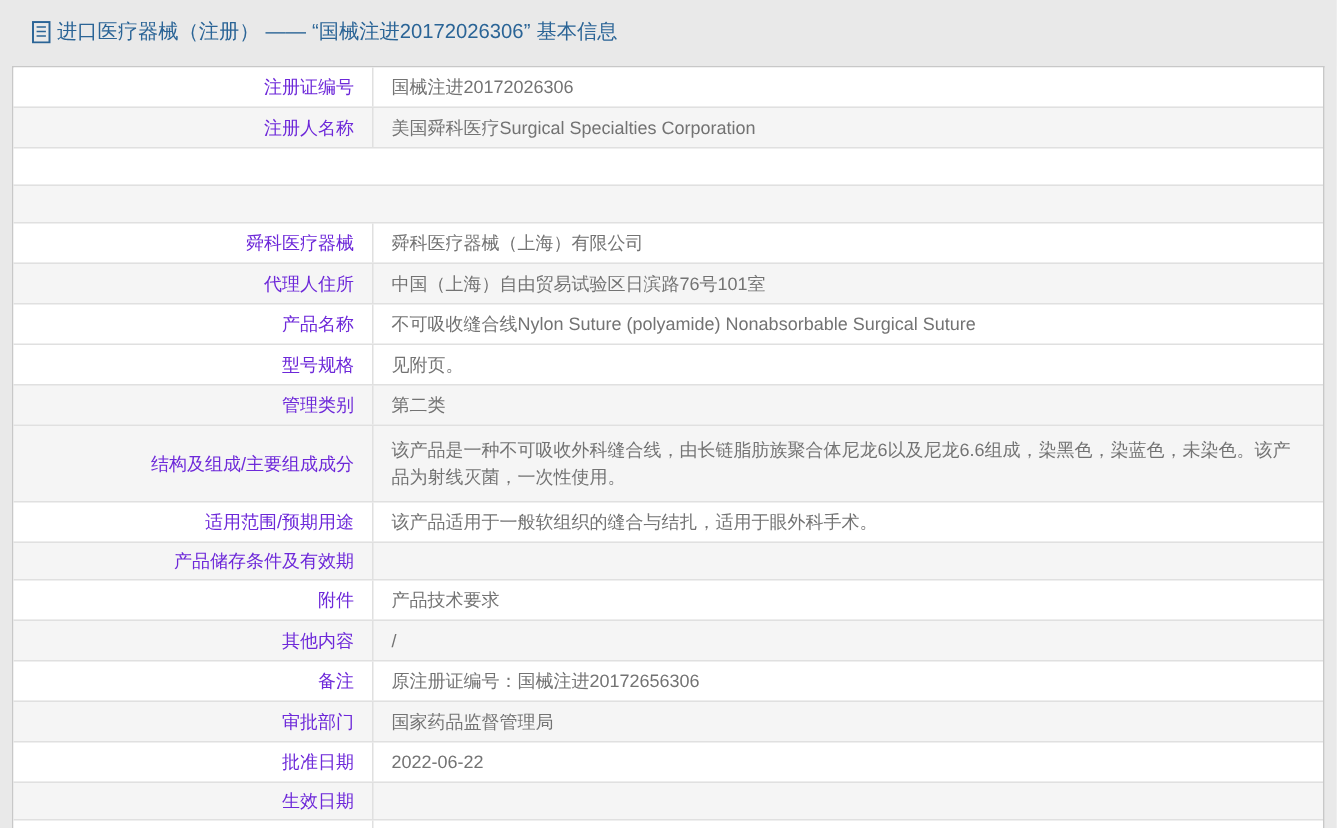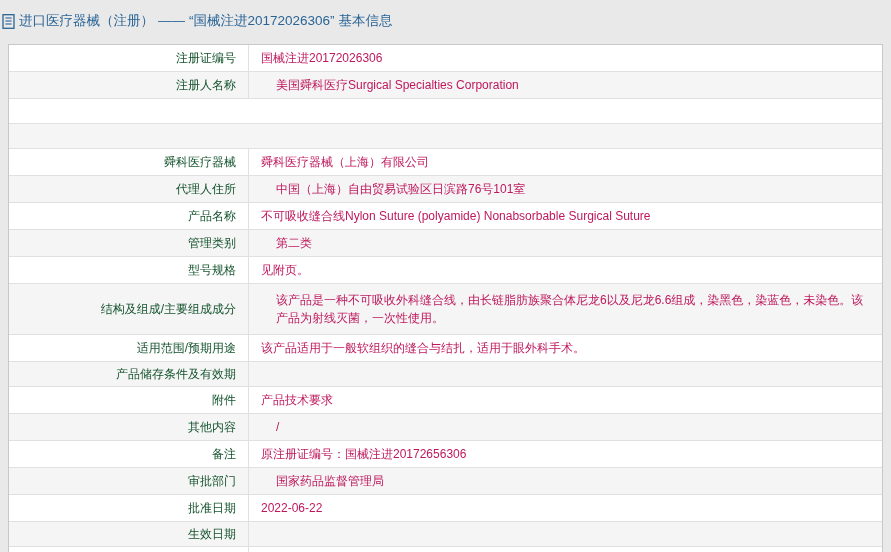--- a/index.html
+++ b/index.html
@@ -4,21 +4,21 @@
 <style>
   * { margin: 0; padding: 0; box-sizing: border-box; }
   html, body {
     width: 891px; height: 552px;
     overflow: hidden;
     background: #e9e9e9;
     font-family: "Liberation Sans", sans-serif;
   }
   .page-header {
     height: 44px;
-    padding: 13px 0 0 2px;
+    padding: 13px 0 0 21px;
     display: flex;
     align-items: flex-start;
     background: #e9e9e9;
   }
   .page-title {
     color: #2a6496;
     font-size: 13.5px;
     line-height: 16px;
     display: flex;
     align-items: center;
@@ -37,40 +37,40 @@
     border-bottom: none;
   }
   .info-row {
     display: flex;
     align-items: center;
     min-height: 25px;
     border-top: 1px solid #e0e0e0;
     background: #ffffff;
   }
   .info-row:first-child { border-top: none; }
-  .info-row.alt { background: #f5f5f5; gap: 15px; }
+  .info-row.alt { background: #f5f5f5; }
   .info-row.tall { min-height: 51px; }
   .cell-label {
     width: 240px;
     flex: 0 0 240px;
     text-align: left;
     padding: 4px 12px 4px 6px;
-    color: #14532d;
+    color: #6d28d9;
     font-size: 12px;
     line-height: 16px;
     border-right: 1px solid #e0e0e0;
     align-self: stretch;
     display: flex;
     align-items: center;
     justify-content: flex-end;
   }
   .cell-value {
     flex: 1 1 auto;
     padding: 4px 14px 4px 12px;
-    color: #be185d;
+    color: #737373;
     font-size: 12px;
     line-height: 18px;
   }
 </style>
 </head>
 <body>
 
 <div class="page-header">
   <div class="page-title">
     <svg class="doc-icon" viewBox="0 0 13 15" xmlns="http://www.w3.org/2000/svg">
@@ -111,28 +111,28 @@
   <div class="info-row alt">
     <div class="cell-label">代理人住所</div>
     <div class="cell-value">中国（上海）自由贸易试验区日滨路76号101室</div>
   </div>
 
   <div class="info-row">
     <div class="cell-label">产品名称</div>
     <div class="cell-value">不可吸收缝合线Nylon Suture (polyamide) Nonabsorbable Surgical Suture</div>
   </div>
 
+  <div class="info-row">
+    <div class="cell-label">型号规格</div>
+    <div class="cell-value">见附页。</div>
+  </div>
+
   <div class="info-row alt">
     <div class="cell-label">管理类别</div>
     <div class="cell-value">第二类</div>
-  </div>
-
-  <div class="info-row">
-    <div class="cell-label">型号规格</div>
-    <div class="cell-value">见附页。</div>
   </div>
 
   <div class="info-row alt tall">
     <div class="cell-label">结构及组成/主要组成成分</div>
     <div class="cell-value">该产品是一种不可吸收外科缝合线，由长链脂肪族聚合体尼龙6以及尼龙6.6组成，染黑色，染蓝色，未染色。该产品为射线灭菌，一次性使用。</div>
   </div>
 
   <div class="info-row">
     <div class="cell-label">适用范围/预期用途</div>
     <div class="cell-value">该产品适用于一般软组织的缝合与结扎，适用于眼外科手术。</div>

